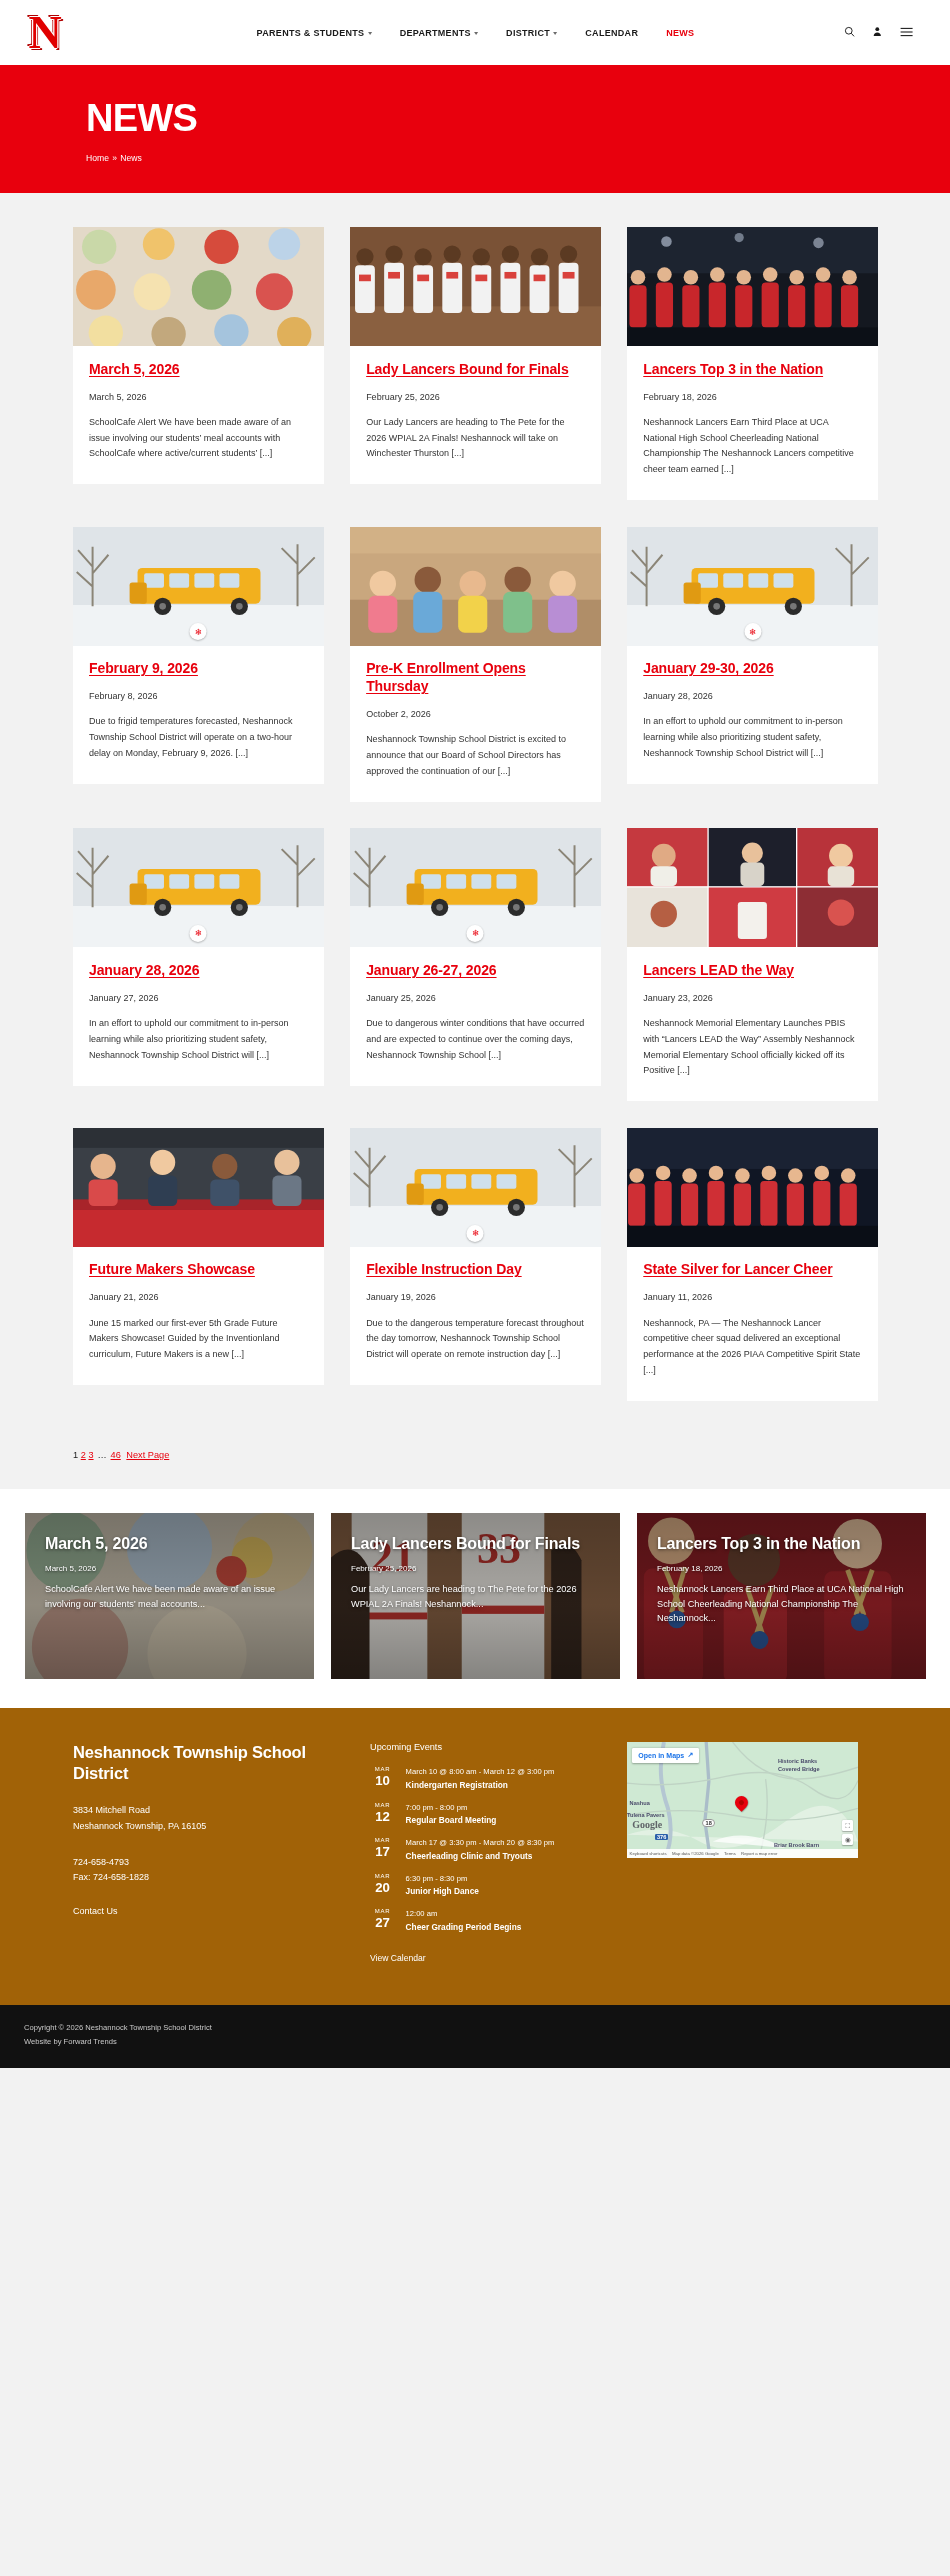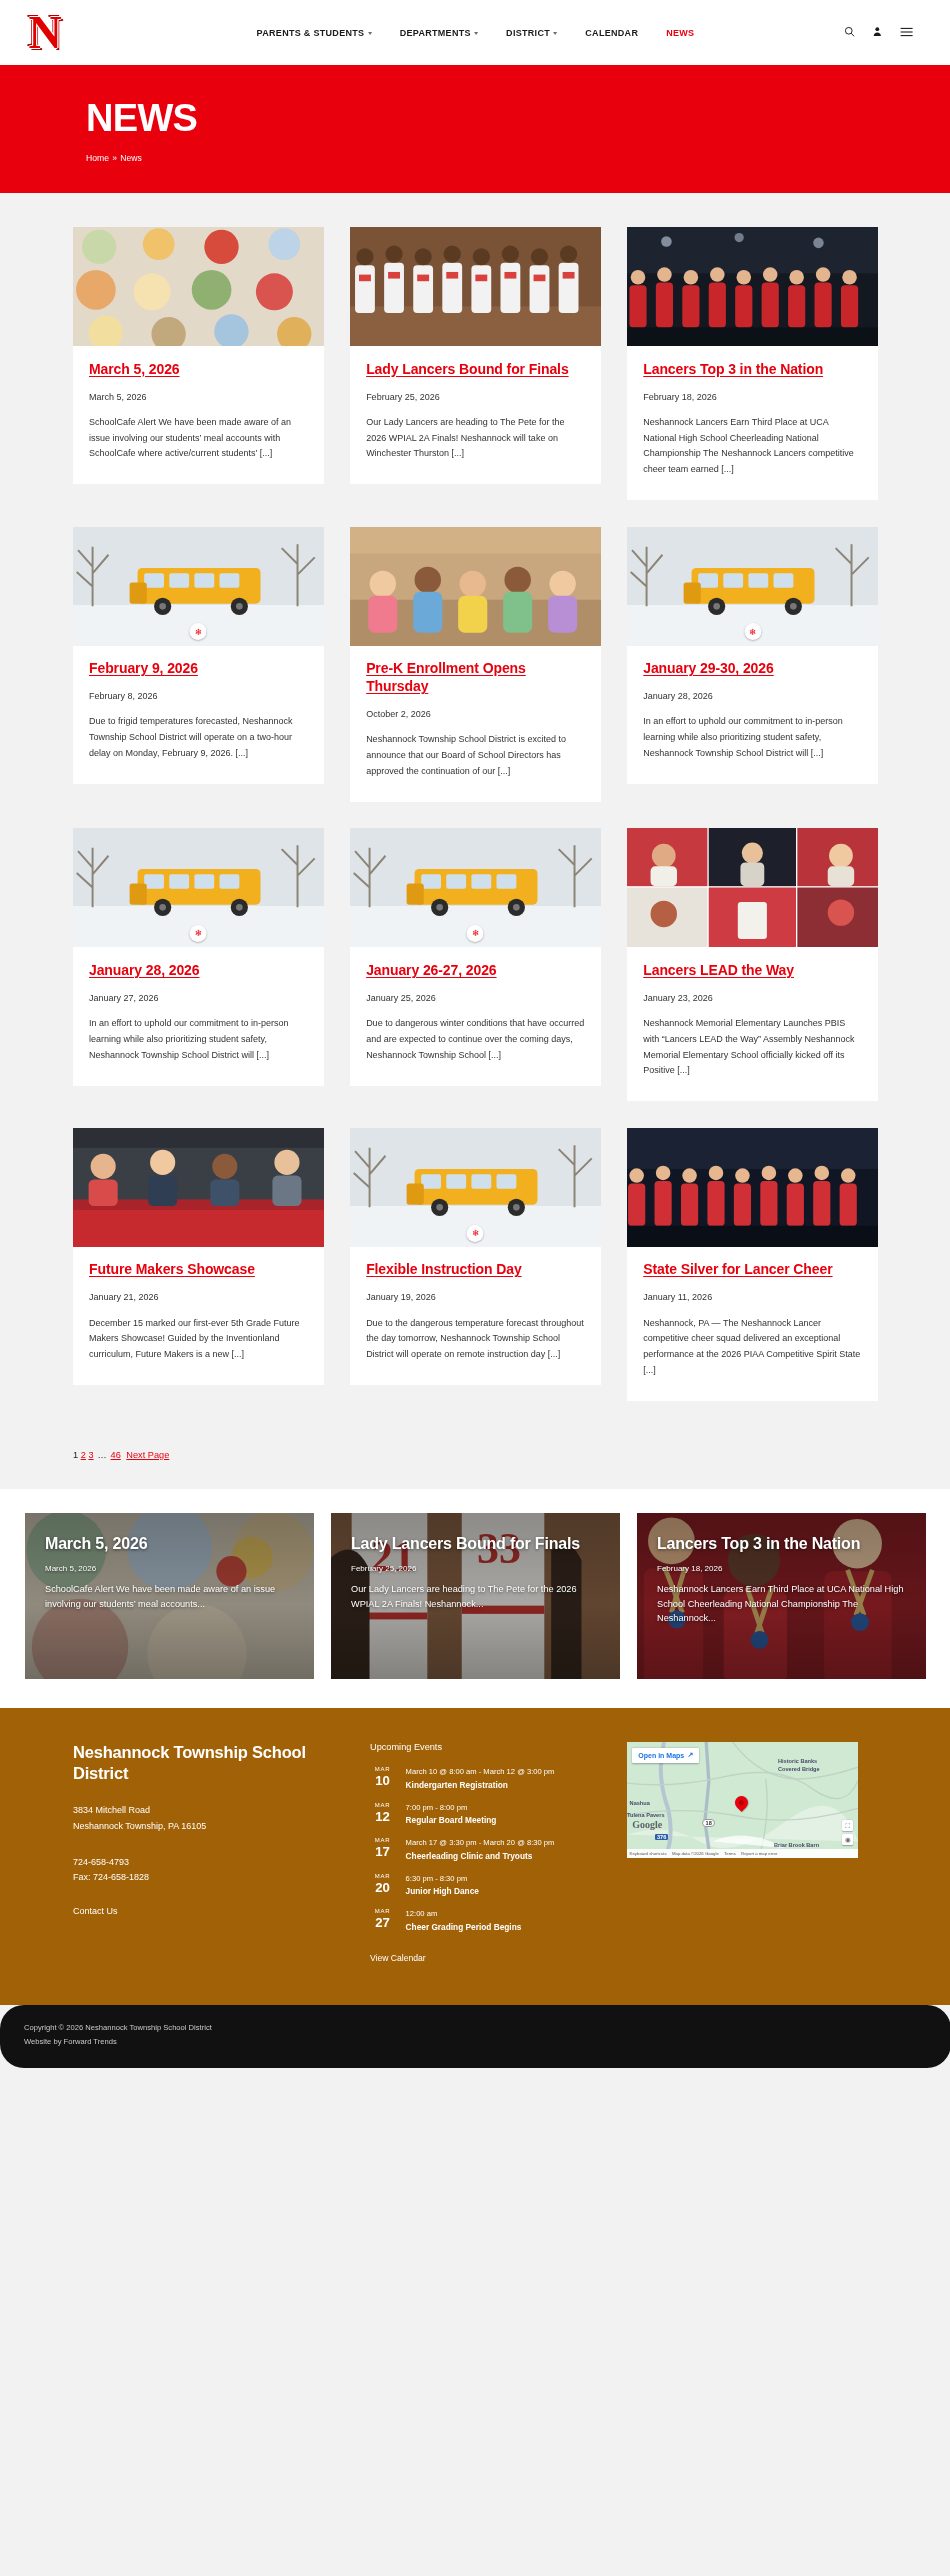--- a/index.html
+++ b/index.html
@@ -324,21 +324,20 @@
     cursor: pointer;
   }
 
   
   .bottom-bar {
     background: #111111;
     color: #c9c9c9;
     padding: 16px 24px 20px 24px;
     font-size: 7.6px;
     line-height: 1.8;
-    border-radius: 24px;
   }
   .bottom-bar a { color: #c9c9c9; text-decoration: none; cursor: pointer; }
 </style>
 </head>
 <body>
 
 <header class="site-header">
   <div class="logo-n">
     <span>N</span>
   </div>
@@ -698,21 +697,21 @@
               <rect x="218" y="78" width="44" height="40" rx="8" fill="#3f5168"></rect>
             <circle cx="334" cy="52" r="19" fill="#e8c19b"></circle>
               <rect x="312" y="72" width="44" height="46" rx="8" fill="#6b7785"></rect>
           </g>
           <rect x="0" y="0" width="400" height="30" fill="#2c3036"></rect>
         </svg>
       </div>
       <div class="card-body">
         <div class="card-title">Future Makers Showcase</div>
         <div class="card-date">January 21, 2026</div>
-        <div class="card-excerpt">December 15 marked our first-ever 5th Grade Future Makers Showcase! Guided by the Inventionland curriculum, Future Makers is a new [...]</div>
+        <div class="card-excerpt">June 15 marked our first-ever 5th Grade Future Makers Showcase! Guided by the Inventionland curriculum, Future Makers is a new [...]</div>
       </div>
     </article>
 
     <article class="news-card">
       <div class="card-thumb">
         <svg viewBox="0 0 400 180" preserveAspectRatio="xMidYMid slice">
           <rect width="400" height="180" fill="#dfe4e8"></rect>
           <rect y="118" width="400" height="62" fill="#f0f3f5"></rect>
           <g stroke="#8b8577" stroke-width="3" fill="none">
             <path d="M40 120 L40 30 M40 60 L18 35 M40 70 L64 42 M40 90 L16 68"></path>

